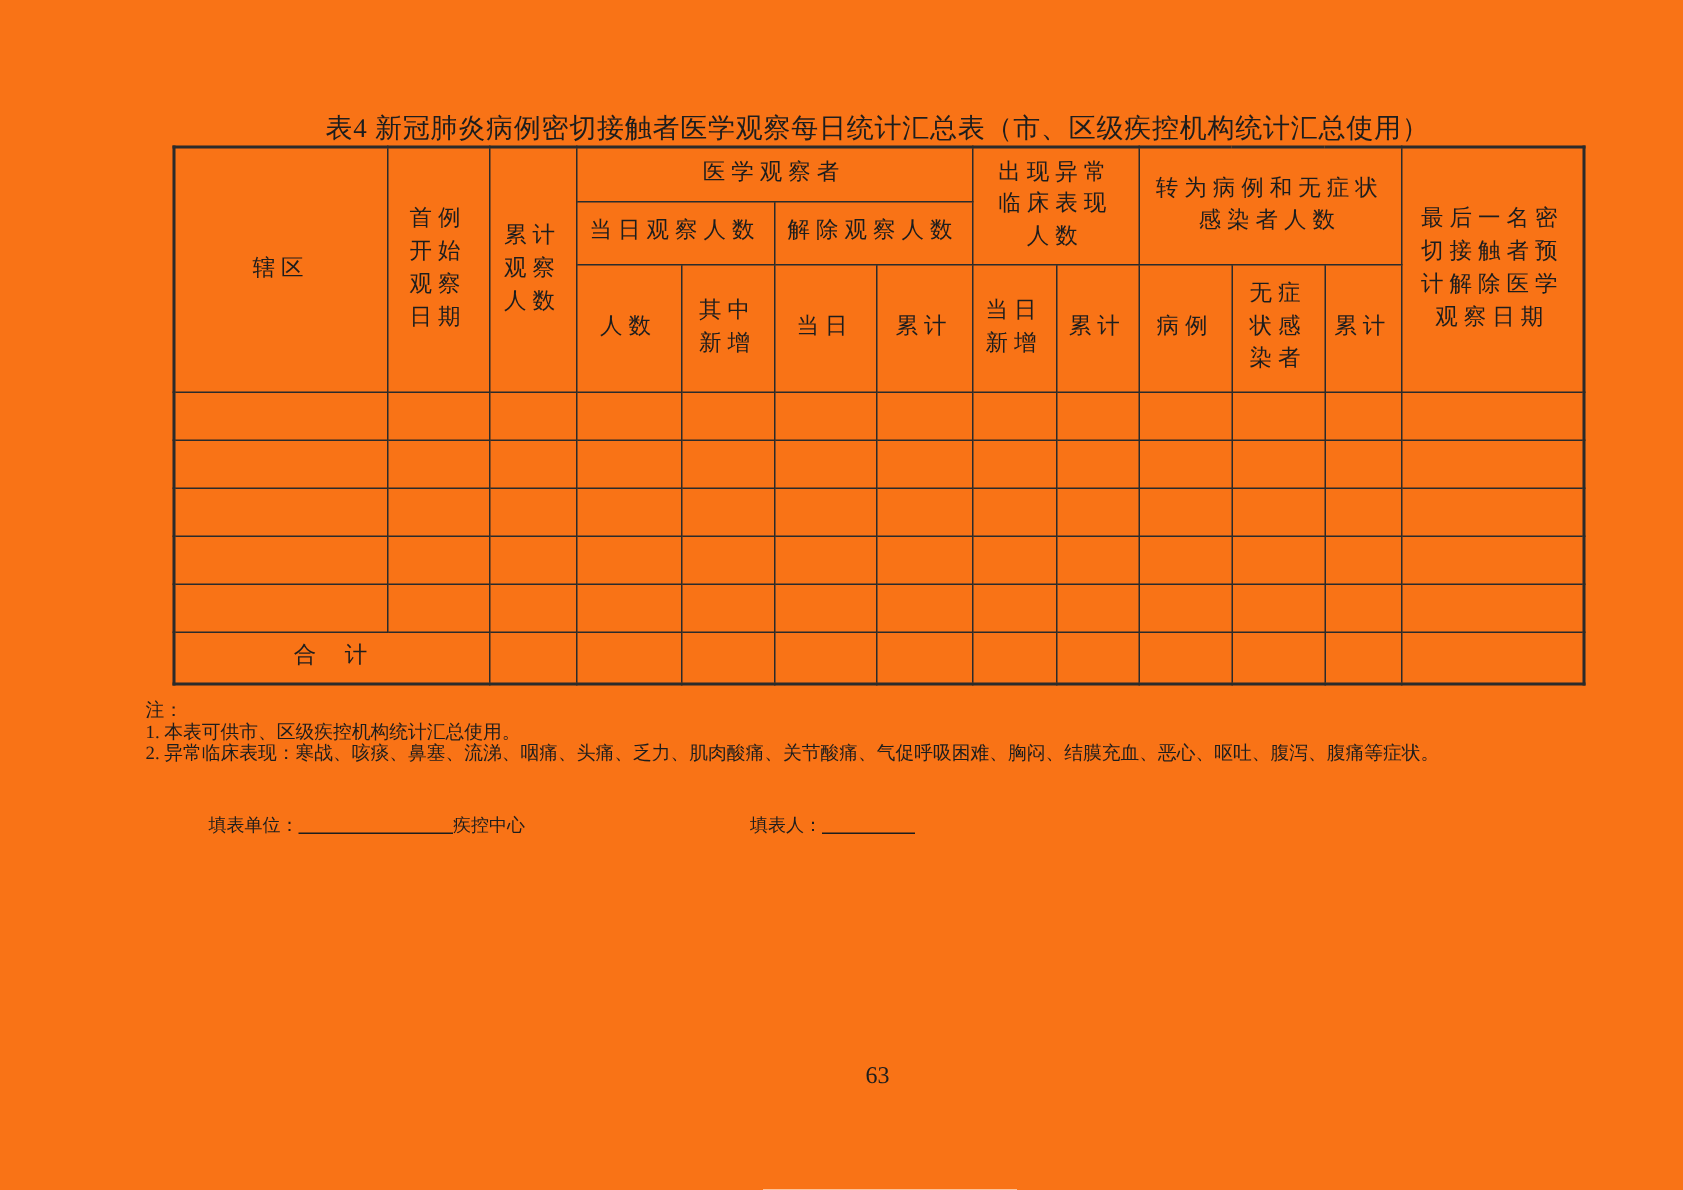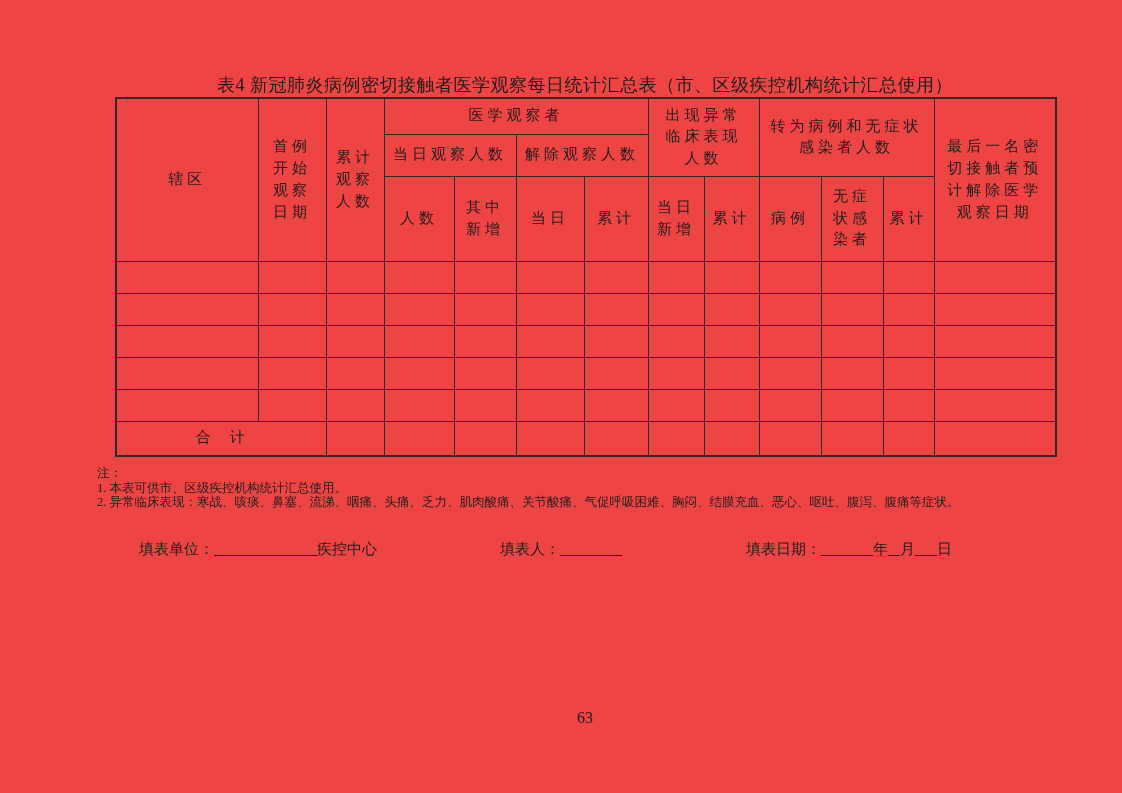--- a/index.html
+++ b/index.html
@@ -1,19 +1,19 @@
 <!DOCTYPE html>
 <html><head>
 <meta charset="utf-8">
 <style>
   html,body{margin:0;padding:0;background:#ffffff;}
   .page{
     position:relative;
     width:1122px;height:793px;
-    background:#ef4444;
+    background:#f97316;
     font-family:"Liberation Serif","DejaVu Serif",serif;
     color:#1d1d1d;
     overflow:hidden;
   }
   .title{
     position:absolute;left:115px;top:74px;width:940px;
     text-align:center;font-size:18px;line-height:22px;
     letter-spacing:0.5px;white-space:nowrap;
   }
   table.main{
@@ -40,21 +40,21 @@
   tbody.emptyrows tr{height:32px;}
   tr.totalrow{height:35px;}
   td.totalcell{font-size:15px;letter-spacing:2px;margin-top:18px;}
   .notes{
     position:absolute;left:97px;top:466px;width:980px;
     font-size:12.5px;line-height:14.5px;
   }
   .notes div{white-space:nowrap;}
   .formline{
     position:absolute;left:0;top:540px;width:1122px;height:22px;
-    font-size:15px;
+    font-size:12px;
     text-decoration:underline;
   }
   .fgroup{position:absolute;top:0;white-space:nowrap;}
   .fg-unit{left:139px;}
   .fg-person{left:500px;}
   .fg-date{left:746px;}
   .blank{
     display:inline-block;
     border-bottom:1.5px solid #1d1d1d;
     height:15px;
@@ -231,18 +231,17 @@
 
   <div class="notes">
     <div>注：</div>
     <div>1. 本表可供市、区级疾控机构统计汇总使用。</div>
     <div>2. 异常临床表现：寒战、咳痰、鼻塞、流涕、咽痛、头痛、乏力、肌肉酸痛、关节酸痛、气促呼吸困难、胸闷、结膜充血、恶心、呕吐、腹泻、腹痛等症状。</div>
   </div>
 
   <div class="formline">
     <span class="fgroup fg-unit"><span>填表单位：</span><span class="blank w103"></span><span>疾控中心</span></span>
     <span class="fgroup fg-person"><span>填表人：</span><span class="blank w62"></span></span>
-    <span class="fgroup fg-date"><span>填表日期：</span><span class="blank w52"></span><span>年</span><span class="blank w12"></span><span>月</span><span class="blank w22"></span><span>日</span></span>
   </div>
 
   <div class="pagenum">63</div>
 
 </div>
 
 </body></html>

